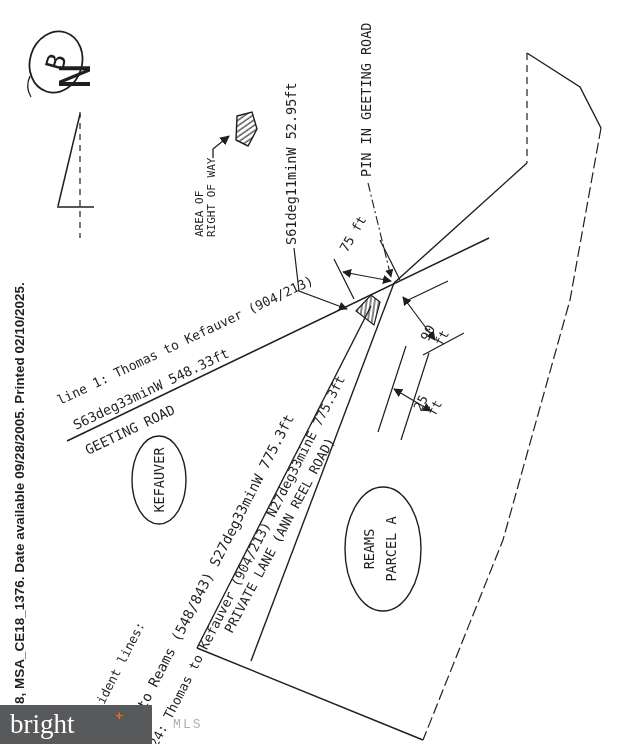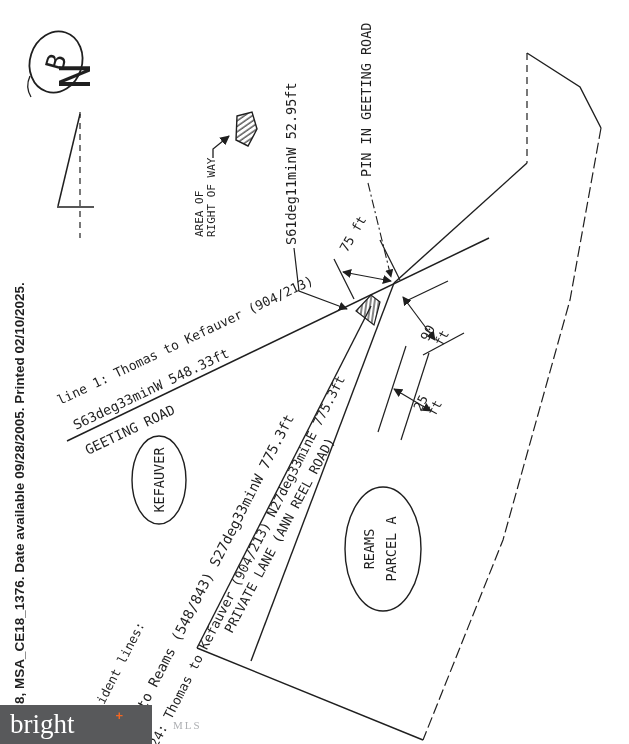--- a/index.html
+++ b/index.html
@@ -9,21 +9,21 @@
   }
   svg text{fill:#1f1f1f;}
   .cad{font-family:"DejaVu Sans Mono",monospace;}
   #mls-box{
     position:absolute;left:0;top:705px;width:152px;height:39px;
     background:#58595b;display:flex;align-items:center;padding-left:10px;
     box-sizing:border-box;font-family:"Liberation Serif",serif;gap:44px;
   }
   #mls-box .brand{color:#ffffff;font-size:27px;letter-spacing:0px;line-height:1;}
   #mls-box .plus{color:#f26722;font-size:13px;font-weight:bold;position:relative;top:-9px;left:-3px;font-family:"Liberation Sans",sans-serif;}
-  #mls-box .suffix{color:#aeb0b3;font-size:11px;letter-spacing:2px;margin-left:3px;font-family:Liberation Serif, serif;}
+  #mls-box .suffix{color:#aeb0b3;font-size:13px;letter-spacing:2px;margin-left:3px;font-family:Liberation Mono, monospace;}
 </style>
 </head>
 <body>
 
 <div id="sheet">
 
 <svg width="629" height="744" viewBox="0 0 629 744">
   <defs>
     <marker id="arw" viewBox="0 0 10 10" refX="9" refY="5" markerWidth="7.5" markerHeight="7.5" orient="auto-start-reverse">
       <path d="M0,0 L10,5 L0,10 z" fill="#1f1f1f"></path>

